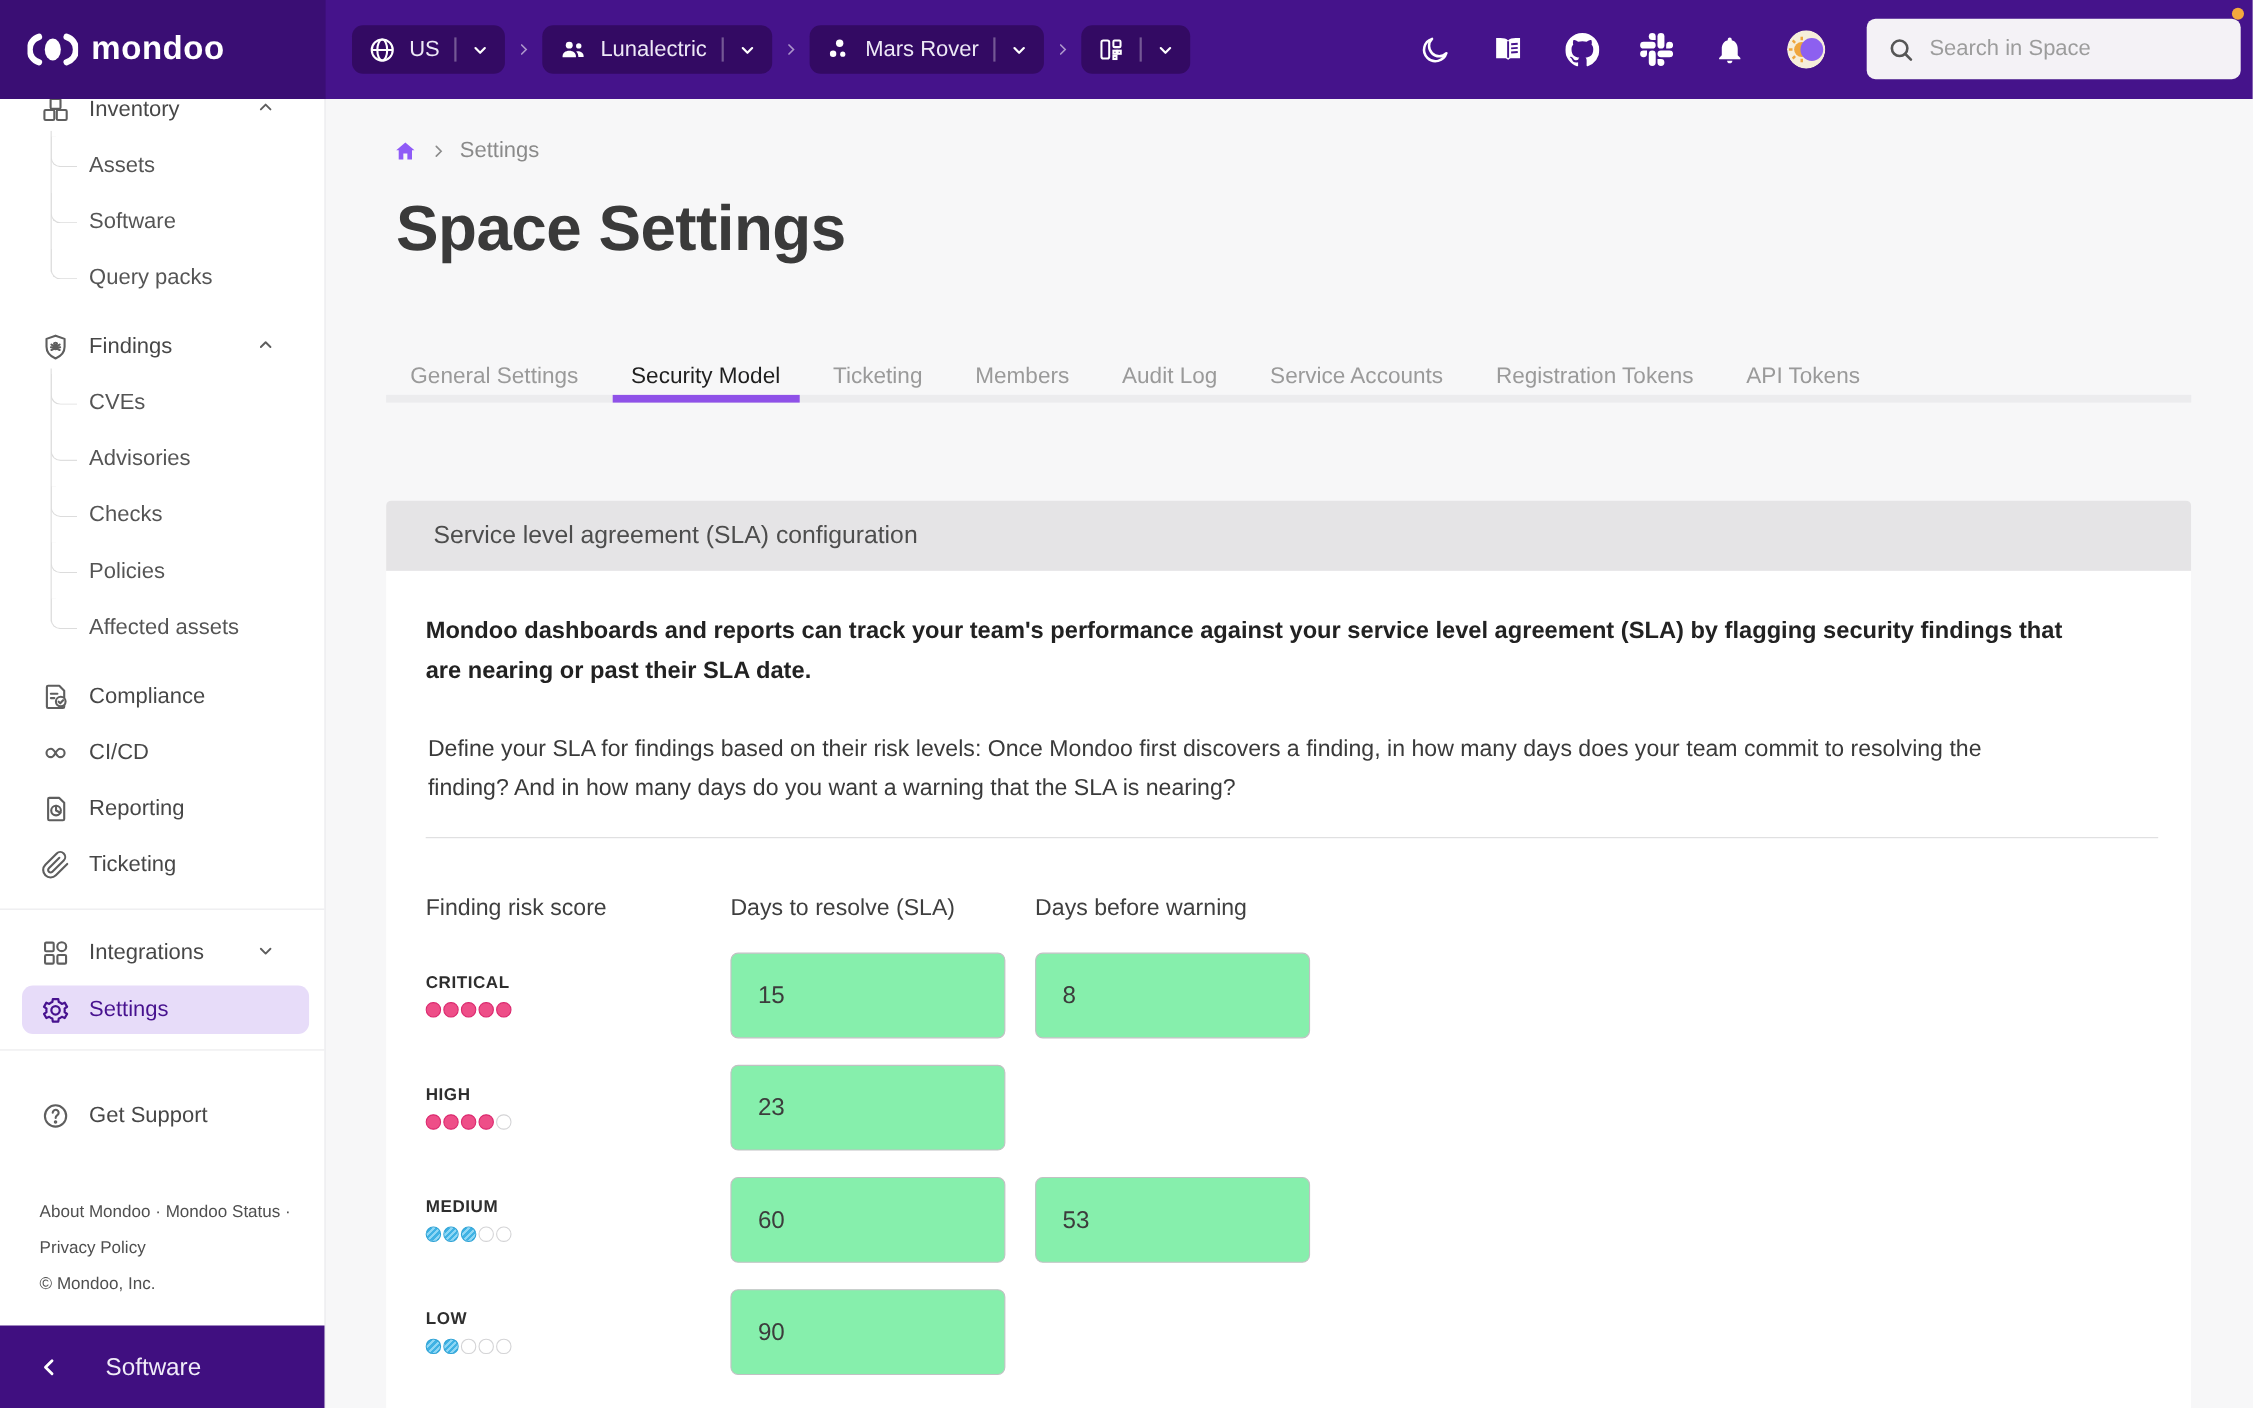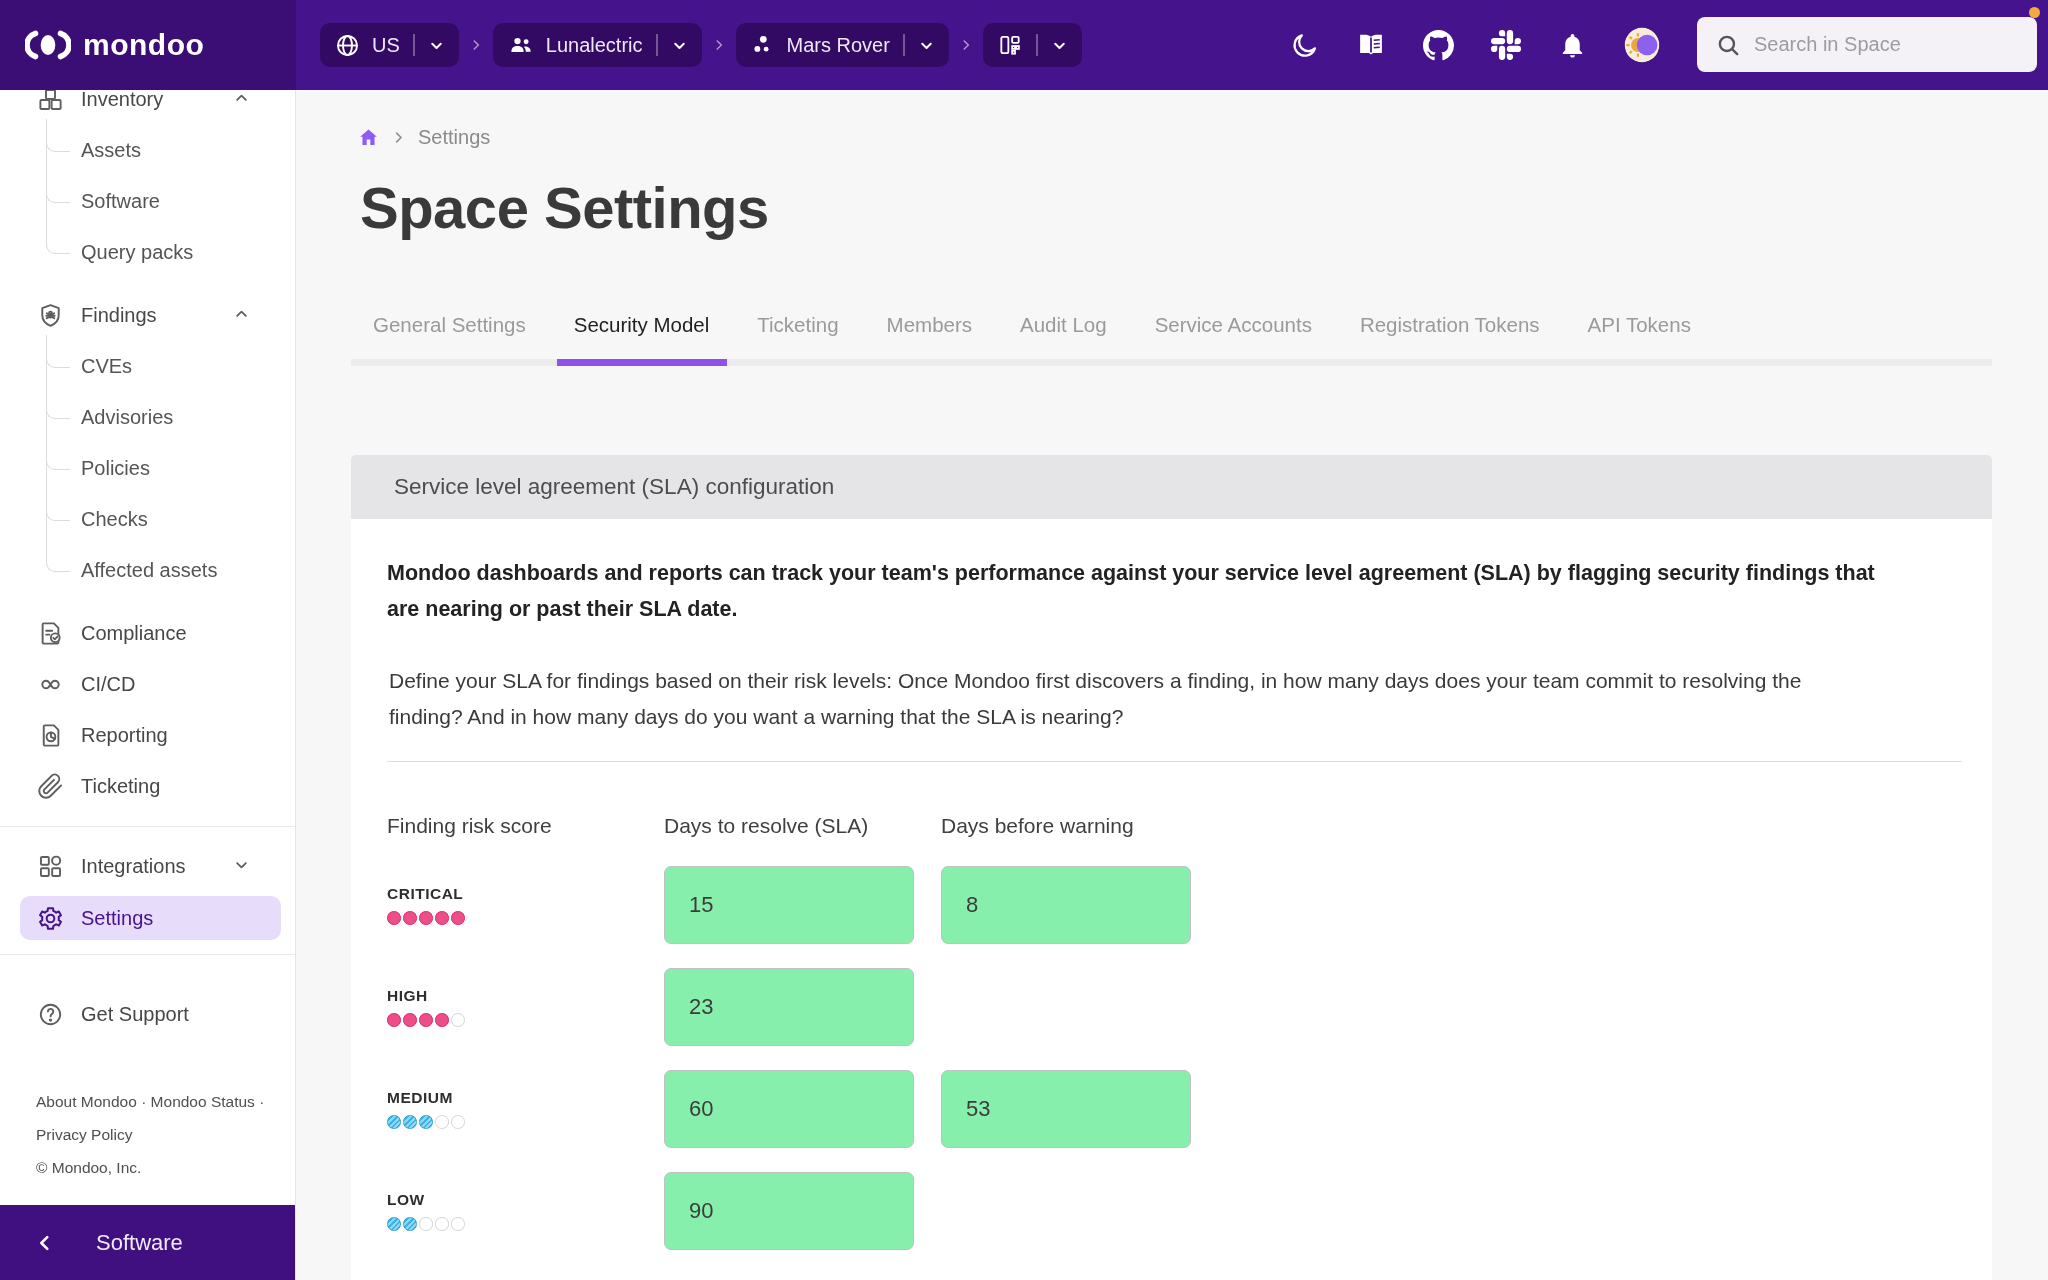--- a/index.html
+++ b/index.html
@@ -51,21 +51,21 @@
   .collapse-bar { position:absolute; left:0; bottom:0; width:296px; height:75px; background:#400F80;
     display:flex; align-items:center; padding-left:34px; cursor:pointer; }
   .collapse-bar .c-label { color:#F0EBF8; font-size:22px; margin-left:40px; }
 
   
   .main { position:absolute; left:296px; top:90px; right:0; bottom:0; background:#F7F7F8; overflow:hidden; }
   .breadcrumb { position:absolute; left:62px; top:36px; display:flex; align-items:center; gap:12px; }
   .breadcrumb .bc-text { font-size:20px; color:#8A8A8A; }
   .page-title { position:absolute; left:64px; top:84px; font-size:58px; font-weight:700; color:#3A3A3A;
     letter-spacing:-.5px; }
-  .tabs { position:absolute; left:60px; top:208px; height:53px; display:flex; gap:14px; }
+  .tabs { position:absolute; left:60px; top:225px; height:53px; display:flex; gap:14px; }
   .tab { padding:0 17px; display:flex; align-items:center; font-size:20.5px; color:#9A9A9A; cursor:pointer;
     white-space:nowrap; }
   .tab.active { color:#1F1F1F; }
   .tab-track { position:absolute; left:55px; top:269px; width:1641px; height:7px; background:#ECECEE; }
   .tab-indicator { position:absolute; top:0; height:7px; background:#8F51E8; }
 
   .card { position:absolute; left:55px; top:365px; width:1641px; border-radius:5px; overflow:hidden; }
   .card-header { height:64px; background:#E5E4E6; display:flex; align-items:center; padding-left:43px; }
   .card-header .card-title { font-size:22.5px; color:#4D4D4D; }
   .card-body { background:#fff; padding:36px 30px 80px 36px; min-height:900px; }
@@ -302,24 +302,24 @@
             </svg></span>
         </div>
         <div class="children">
           <div class="child-row">
             <span>CVEs</span>
           </div>
           <div class="child-row">
             <span>Advisories</span>
           </div>
           <div class="child-row">
+            <span>Checks</span>
+          </div>
+          <div class="child-row">
             <span>Policies</span>
-          </div>
-          <div class="child-row">
-            <span>Checks</span>
           </div>
           <div class="child-row">
             <span>Affected assets</span>
           </div>
         </div>
         <div class="nav-row">
           <span class="icon-box">
             <svg width="27" height="27" viewBox="0 0 24 24" fill="none" stroke="currentColor" stroke-width="1.7" stroke-linecap="round" stroke-linejoin="round">
               <path d="M6 3h9l4 4v13a1 1 0 0 1-1 1H6a1 1 0 0 1-1-1V4a1 1 0 0 1 1-1z"></path>
               <line x1="8.2" y1="9.5" x2="13.5" y2="9.5"></line>

